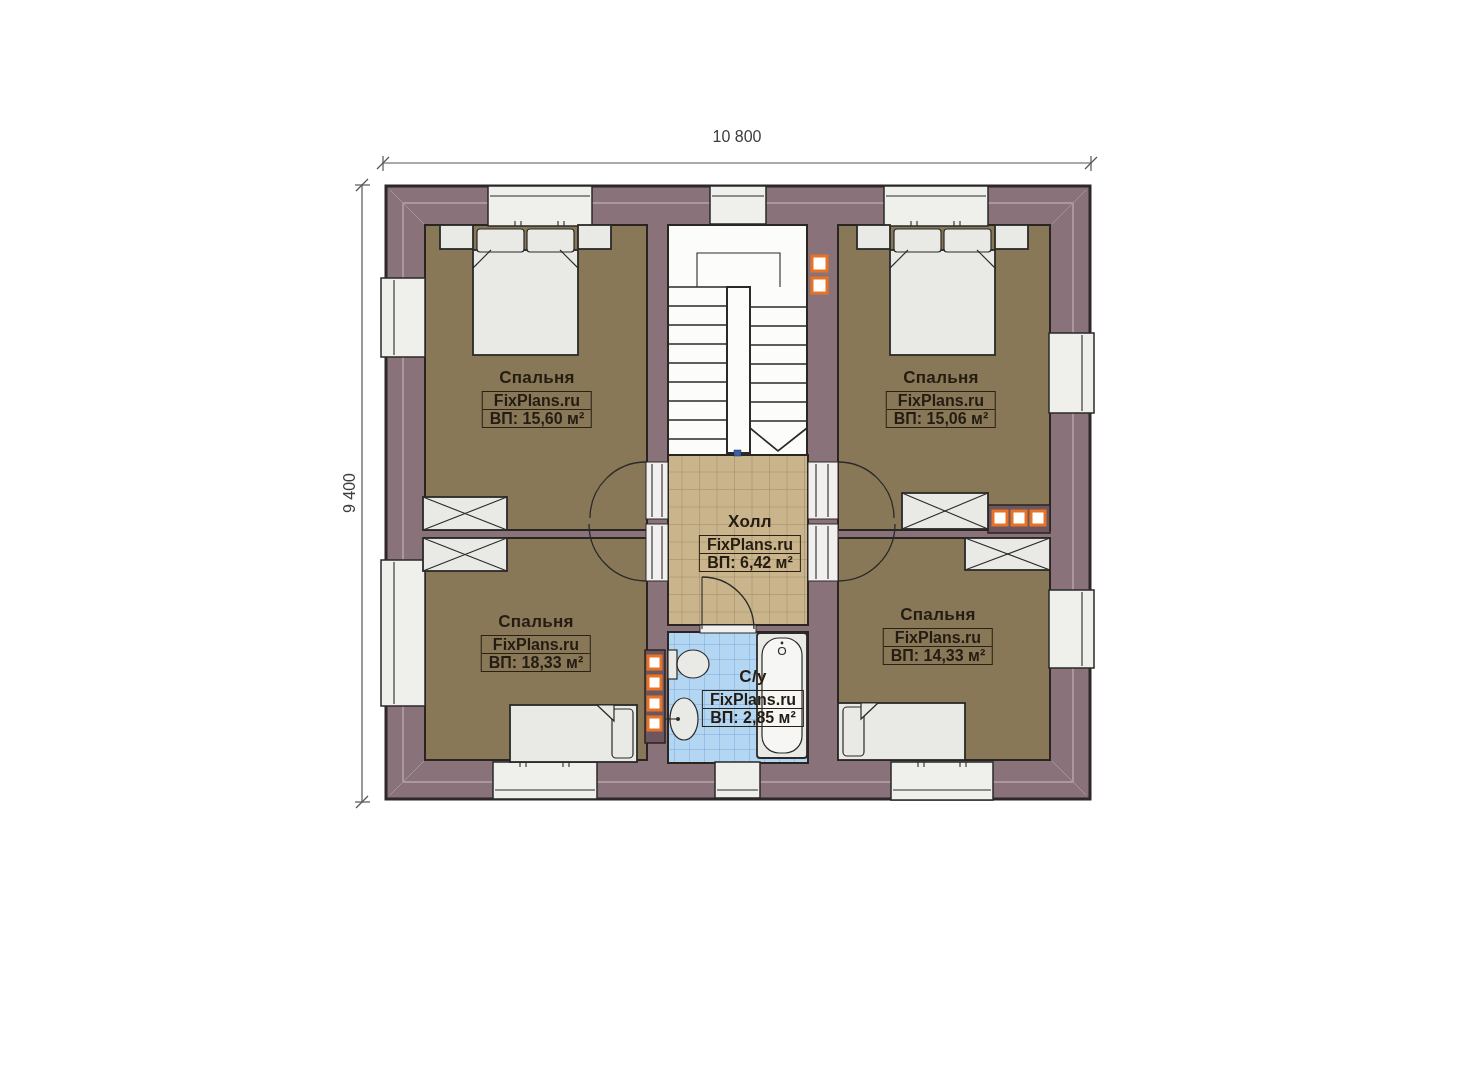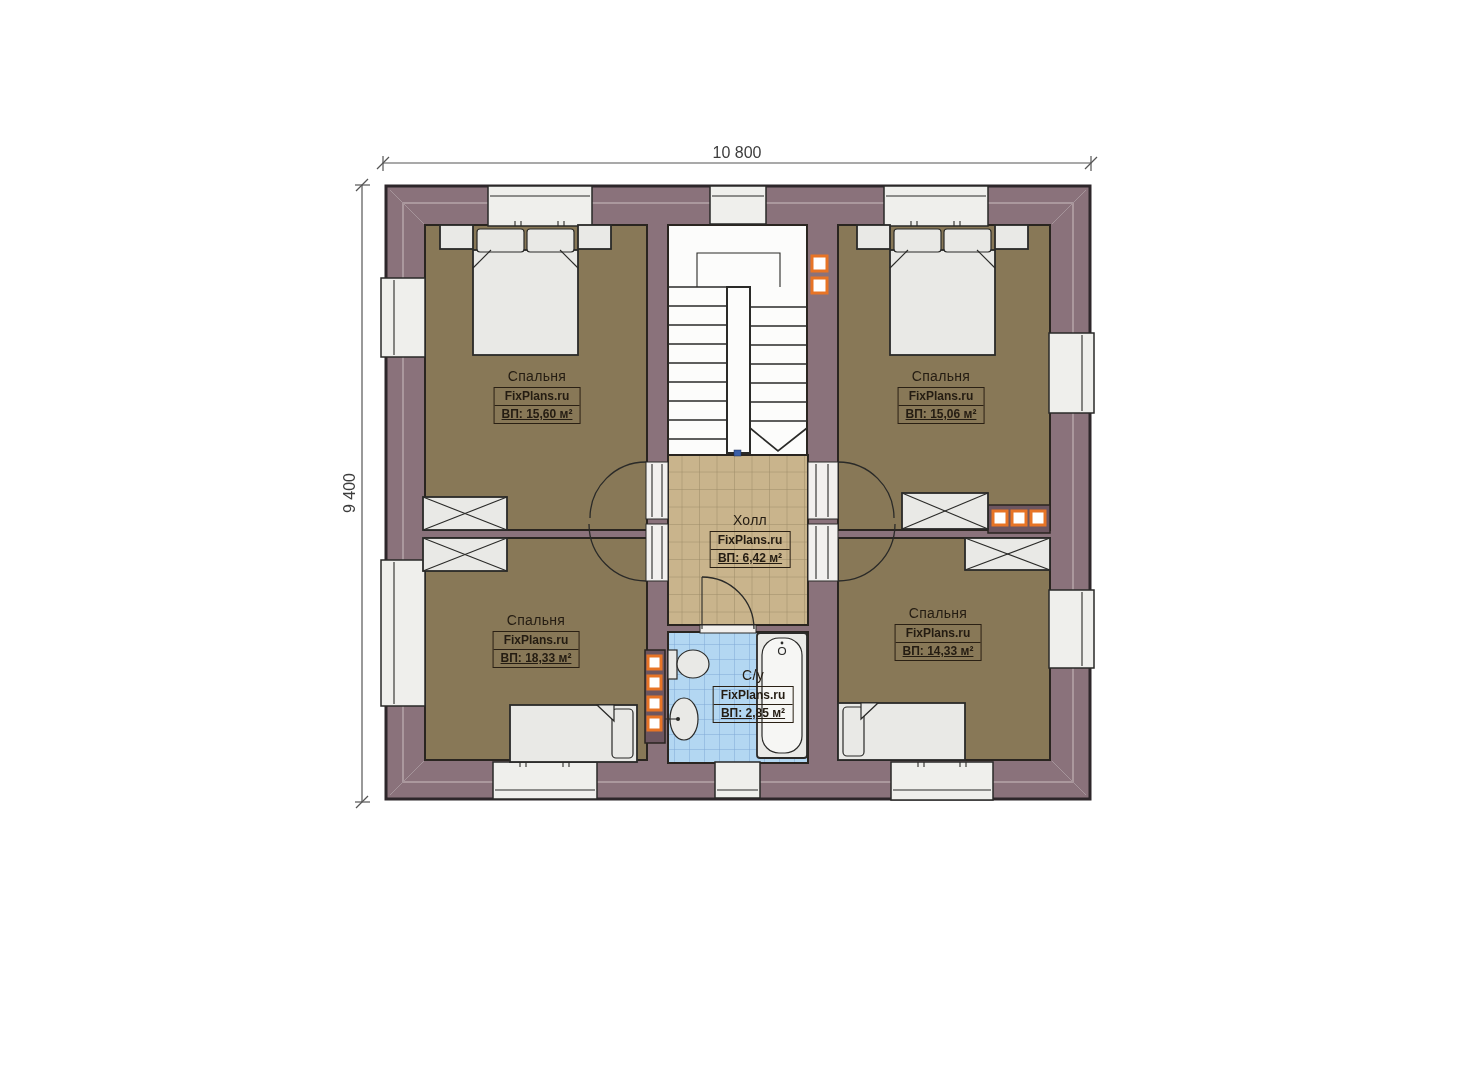--- a/index.html
+++ b/index.html
@@ -22,24 +22,24 @@
   .window{fill:#efefec;stroke:#2a2a28;stroke-width:1.5;}
   .opening{fill:#f2f0ee;stroke:#2a2a28;stroke-width:1;}
   .arc{fill:none;stroke:#2a2a28;stroke-width:1.3;}
   .orange-sq{fill:#ffffff;stroke:var(--accent-orange,#e77426);stroke-width:3;}
   .dark-block{fill:var(--wall-dark,#6d5660);stroke:#2a2520;stroke-width:1.5;}
   .dim{stroke:#555555;stroke-width:1.2;}
 
   
   .room-label{position:absolute;transform:translateX(-50%);text-align:center;
               color:var(--text,#241c12);}
-  .room-name{font-size:14px;font-weight:normal;letter-spacing:.3px;margin-bottom:3px;}
+  .room-name{font-size:17px;font-weight:bold;letter-spacing:.3px;margin-bottom:3px;}
   .info-box{display:inline-block;border:1.6px solid #2a2014;}
-  .info-row{padding:0 7px;font-size:12px;font-weight:bold;line-height:17px;white-space:nowrap;}
-  .info-row + .info-row{border-top:1.6px solid #2a2014;text-decoration:underline;}
+  .info-row{padding:0 7px;font-size:16px;font-weight:bold;line-height:17px;white-space:nowrap;}
+  .info-row + .info-row{border-top:1.6px solid #2a2014;}
   .dim-label{position:absolute;font-size:16px;font-weight:normal;color:#3d3d3d;}
   .dim-top{transform:translateX(-50%);}
   .dim-left{transform:translate(-50%,-50%) rotate(-90deg);}
 </style>
 </head>
 <body>
 
 <div id="canvas">
 
 <svg id="plansvg" width="1473" height="1080" viewBox="0 0 1473 1080">
@@ -322,16 +322,16 @@
 </div>
 
 <div class="room-label" style="left:753px;top:667px">
   <div class="room-name">С/у</div>
   <div class="info-box">
     <div class="info-row">FixPlans.ru</div>
     <div class="info-row">ВП: 2,85 м²</div>
   </div>
 </div>
 
-<div class="dim-label dim-top" style="left:737px;top:144px">10 800</div>
+<div class="dim-label dim-top" style="left:737px;top:128px">10 800</div>
 <div class="dim-label dim-left" style="left:350px;top:493px">9 400</div>
 
 </div>
 
 </body></html>

